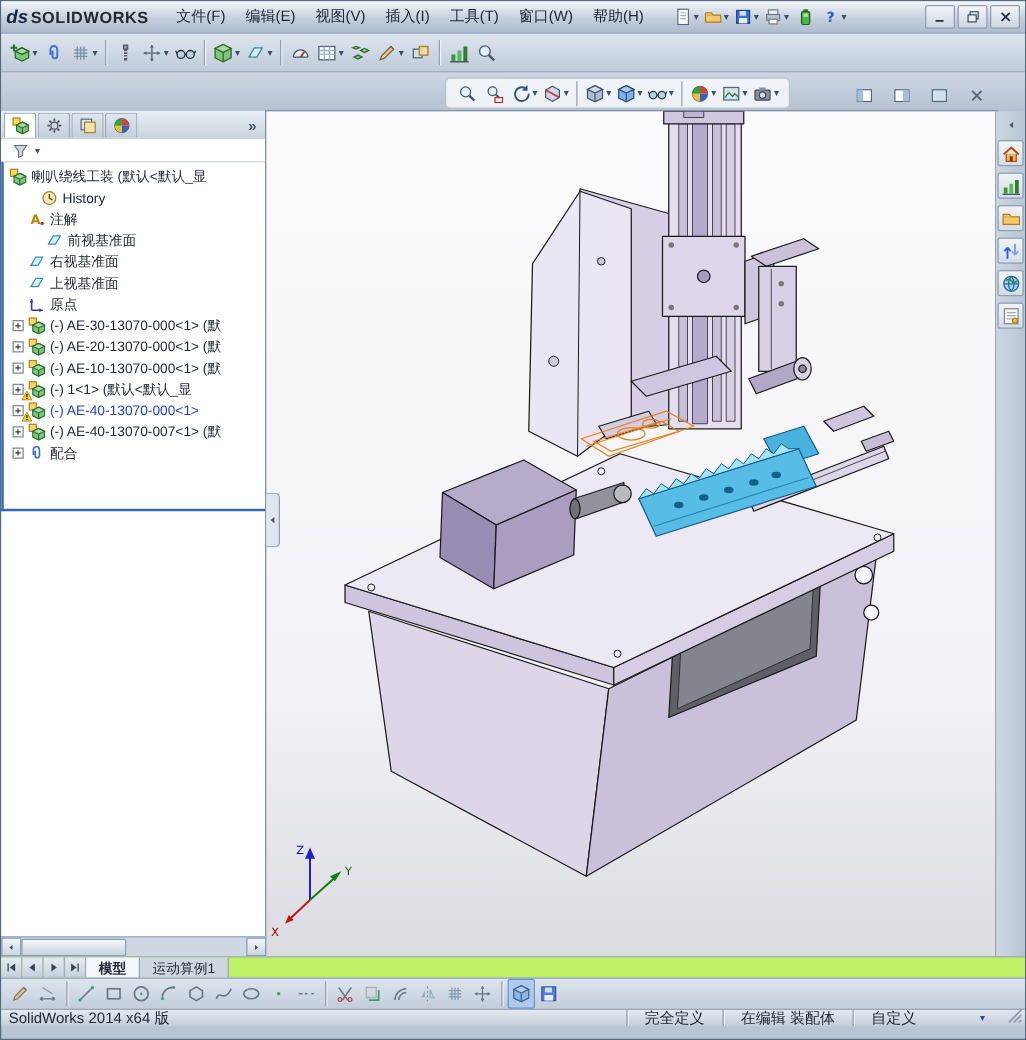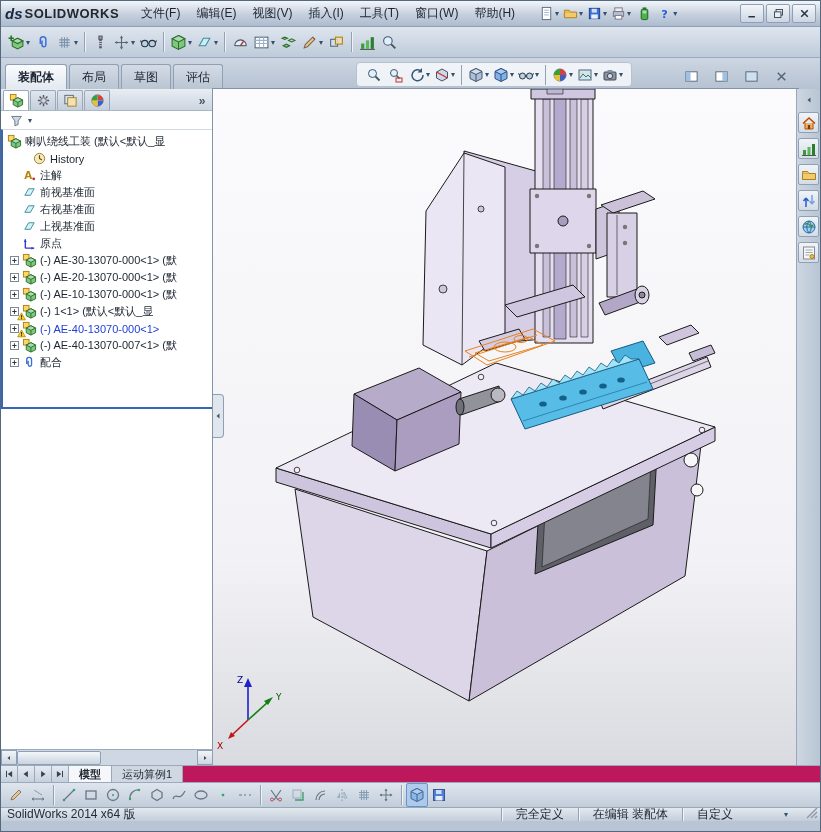--- a/index.html
+++ b/index.html
@@ -58,21 +58,21 @@
     background:#dfe6ee;border:1px solid #8fa0b5;border-left:none;border-radius:0 4px 4px 0}
   
   .taskpane{position:absolute;right:0;top:88px;width:24px;height:676px;background:linear-gradient(90deg,#cdd6e2,#b9c5d4);border-left:1px solid #98a6b6;display:flex;flex-direction:column;align-items:center}
   .tpbtn{width:21px;height:21px;margin-top:5px;display:flex;align-items:center;justify-content:center;
     background:linear-gradient(#f0f4f8,#d3dce6);border:1px solid #8fa0b5;border-radius:2px}
   .tpexp{width:16px;height:14px;margin-top:4px;display:flex;align-items:center;justify-content:center}
   
   .hscroll{position:absolute;left:0;top:748px;width:212px;height:16px;background:#cfd8e2;border-top:1px solid #9aa9bc;display:flex}
   .sbtn{width:16px;height:15px;display:flex;align-items:center;justify-content:center;background:linear-gradient(#f2f5f9,#cdd6e2);border:1px solid #8fa0b5}
   .sthumb{position:absolute;left:16px;top:1px;width:84px;height:14px;background:linear-gradient(#f4f7fa,#c9d3df);border:1px solid #8fa0b5;border-radius:2px}
-  .mtabs{position:absolute;left:0;top:764px;right:0;height:17px;background:#be185d;border-top:1px solid #9aa9bc;display:flex;align-items:stretch}
+  .mtabs{position:absolute;left:0;top:764px;right:0;height:17px;background:#bef264;border-top:1px solid #9aa9bc;display:flex;align-items:stretch}
   .navb{width:17px;display:flex;align-items:center;justify-content:center;background:linear-gradient(#e6ebf1,#c6d0dc);border-right:1px solid #9aa9bc}
   .mtab{padding:1px 10px;display:flex;align-items:center;font-size:11px;border-right:1px solid #9aa9bc;background:#cfd7e1}
   .mtab.active{background:#f5f7fa;font-weight:bold}
   .sketchbar{position:absolute;left:0;top:781px;right:0;height:25px;display:flex;align-items:center;padding:0 4px;
     background:linear-gradient(#dee5ee,#c2cdda);border-top:1px solid #9aa9bc}
   .sketchbar .icbtn{opacity:.85}
   
   .statusbar{position:absolute;left:0;top:806px;right:0;height:14px;display:flex;align-items:center;
     background:linear-gradient(#e3e9ef,#c3cdd9);border-top:1px solid #98a6b6;font-size:12px}
   .sb-left{padding-left:6px;color:#222d3a}
@@ -267,26 +267,20 @@
       </span>
       <span class="icbtn">
         <svg class="ic" width="17" height="17" viewBox="0 0 16 16">
           <circle cx="6.5" cy="6.5" r="4" fill="#dff0ff" stroke="#445566"></circle>
           <path d="M9.5 9.5l4 4" stroke="#445566" stroke-width="1.8"></path>
         </svg>
       </span>
     </div>
 
   <div class="band">
-    <div class="ctabs">
-        <span class="ctab active">装配体</span>
-        <span class="ctab">布局</span>
-        <span class="ctab">草图</span>
-        <span class="ctab">评估</span>
-      </div>
     <div class="headsup">
         <span class="icbtn">
           <svg class="ic" width="16" height="16" viewBox="0 0 16 16">
             <circle cx="6.5" cy="6.5" r="4" fill="#dff0ff" stroke="#445566"></circle>
             <path d="M9.5 9.5l4 4" stroke="#445566" stroke-width="1.8"></path>
           </svg>
         </span>
         <span class="icbtn">
           <svg class="ic" width="16" height="16" viewBox="0 0 16 16">
             <circle cx="6" cy="6" r="3.5" fill="#dff0ff" stroke="#445566"></circle>
@@ -453,21 +447,21 @@
         <div class="trow" style="padding-left:6px">
           <span class="tsp"></span>
           <span class="icwrap">
             <svg class="ic" width="15" height="15" viewBox="0 0 16 16">
               <text x="2.5" y="12" font-size="11" font-weight="bold" fill="#b8860b" font-family="DejaVu Sans">A</text>
               <circle cx="12.5" cy="11.5" r="1.5" fill="#c03030"></circle>
             </svg>
           </span>
           <span class="tlabel">注解</span>
         </div>
-        <div class="trow" style="padding-left:6px">
+        <div class="trow" style="padding-left:20px">
           <span class="tsp"></span>
           <span class="icwrap">
             <svg class="ic" width="15" height="15" viewBox="0 0 16 16">
               <path d="M3 11l4-7h6l-4 7z" fill="#cdeef2" fill-opacity="0.85" stroke="#3b8ea0"></path>
             </svg>
           </span>
           <span class="tlabel">前视基准面</span>
         </div>
         <div class="trow" style="padding-left:6px">
           <span class="tsp"></span>

